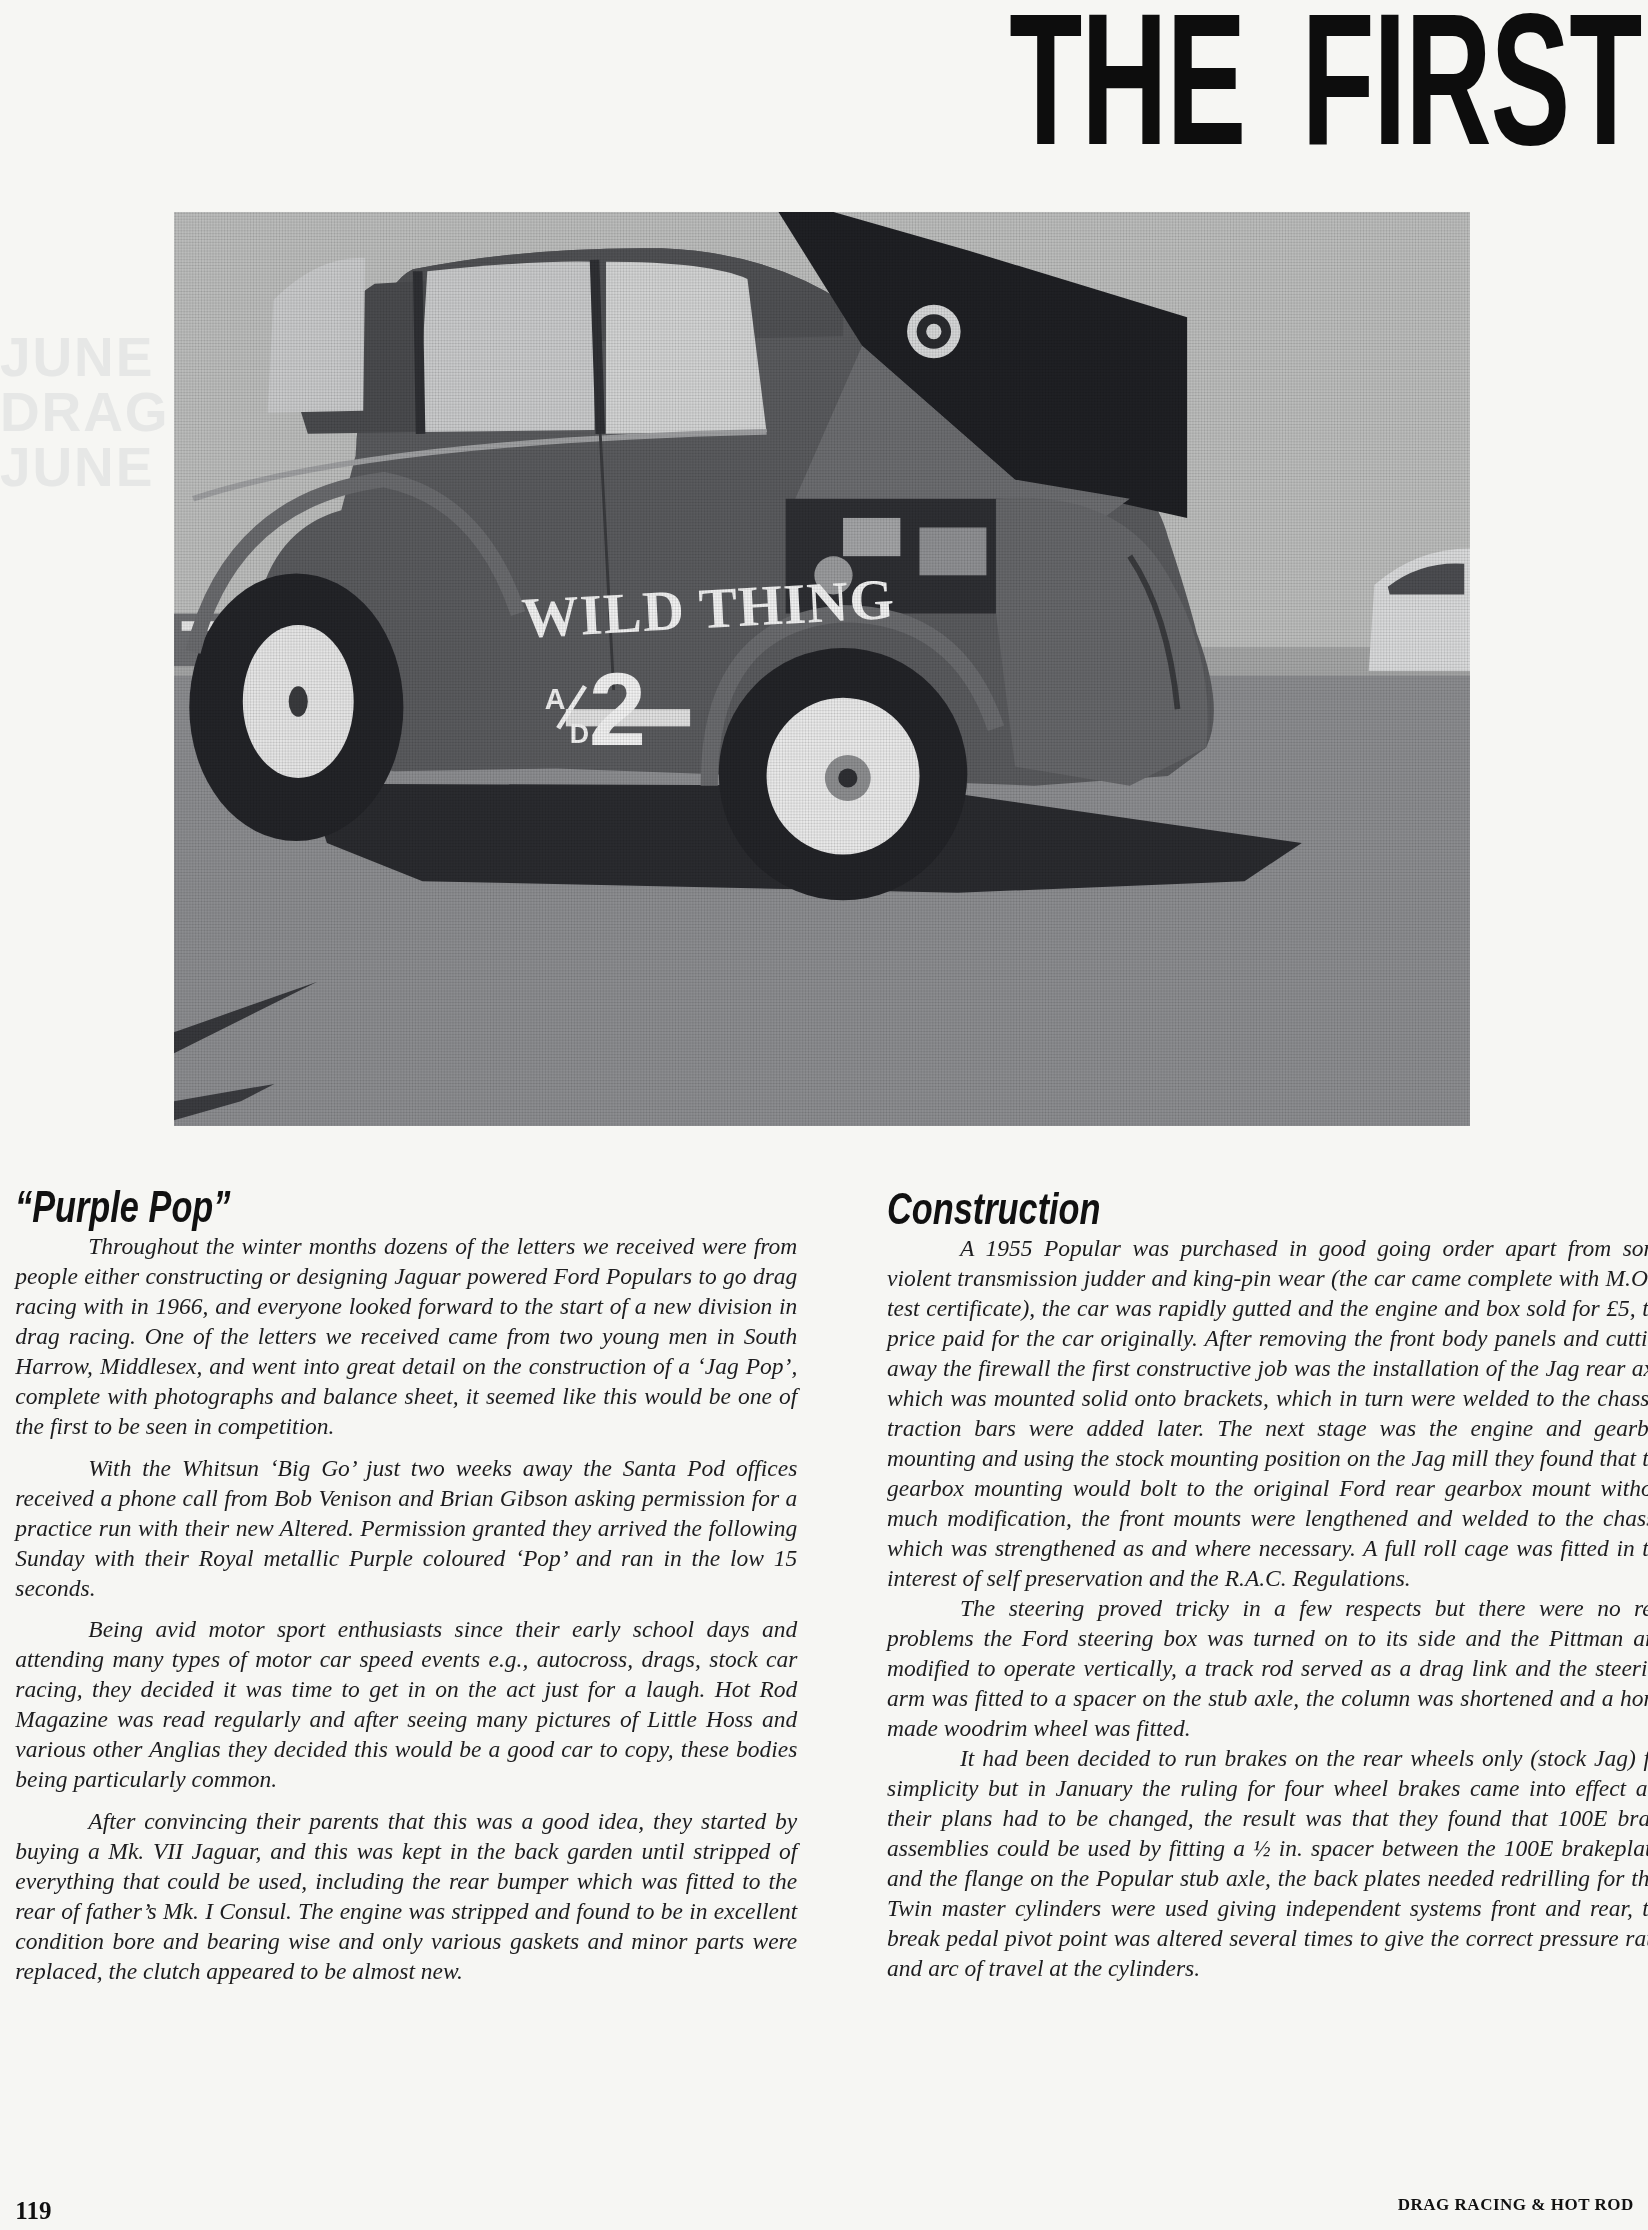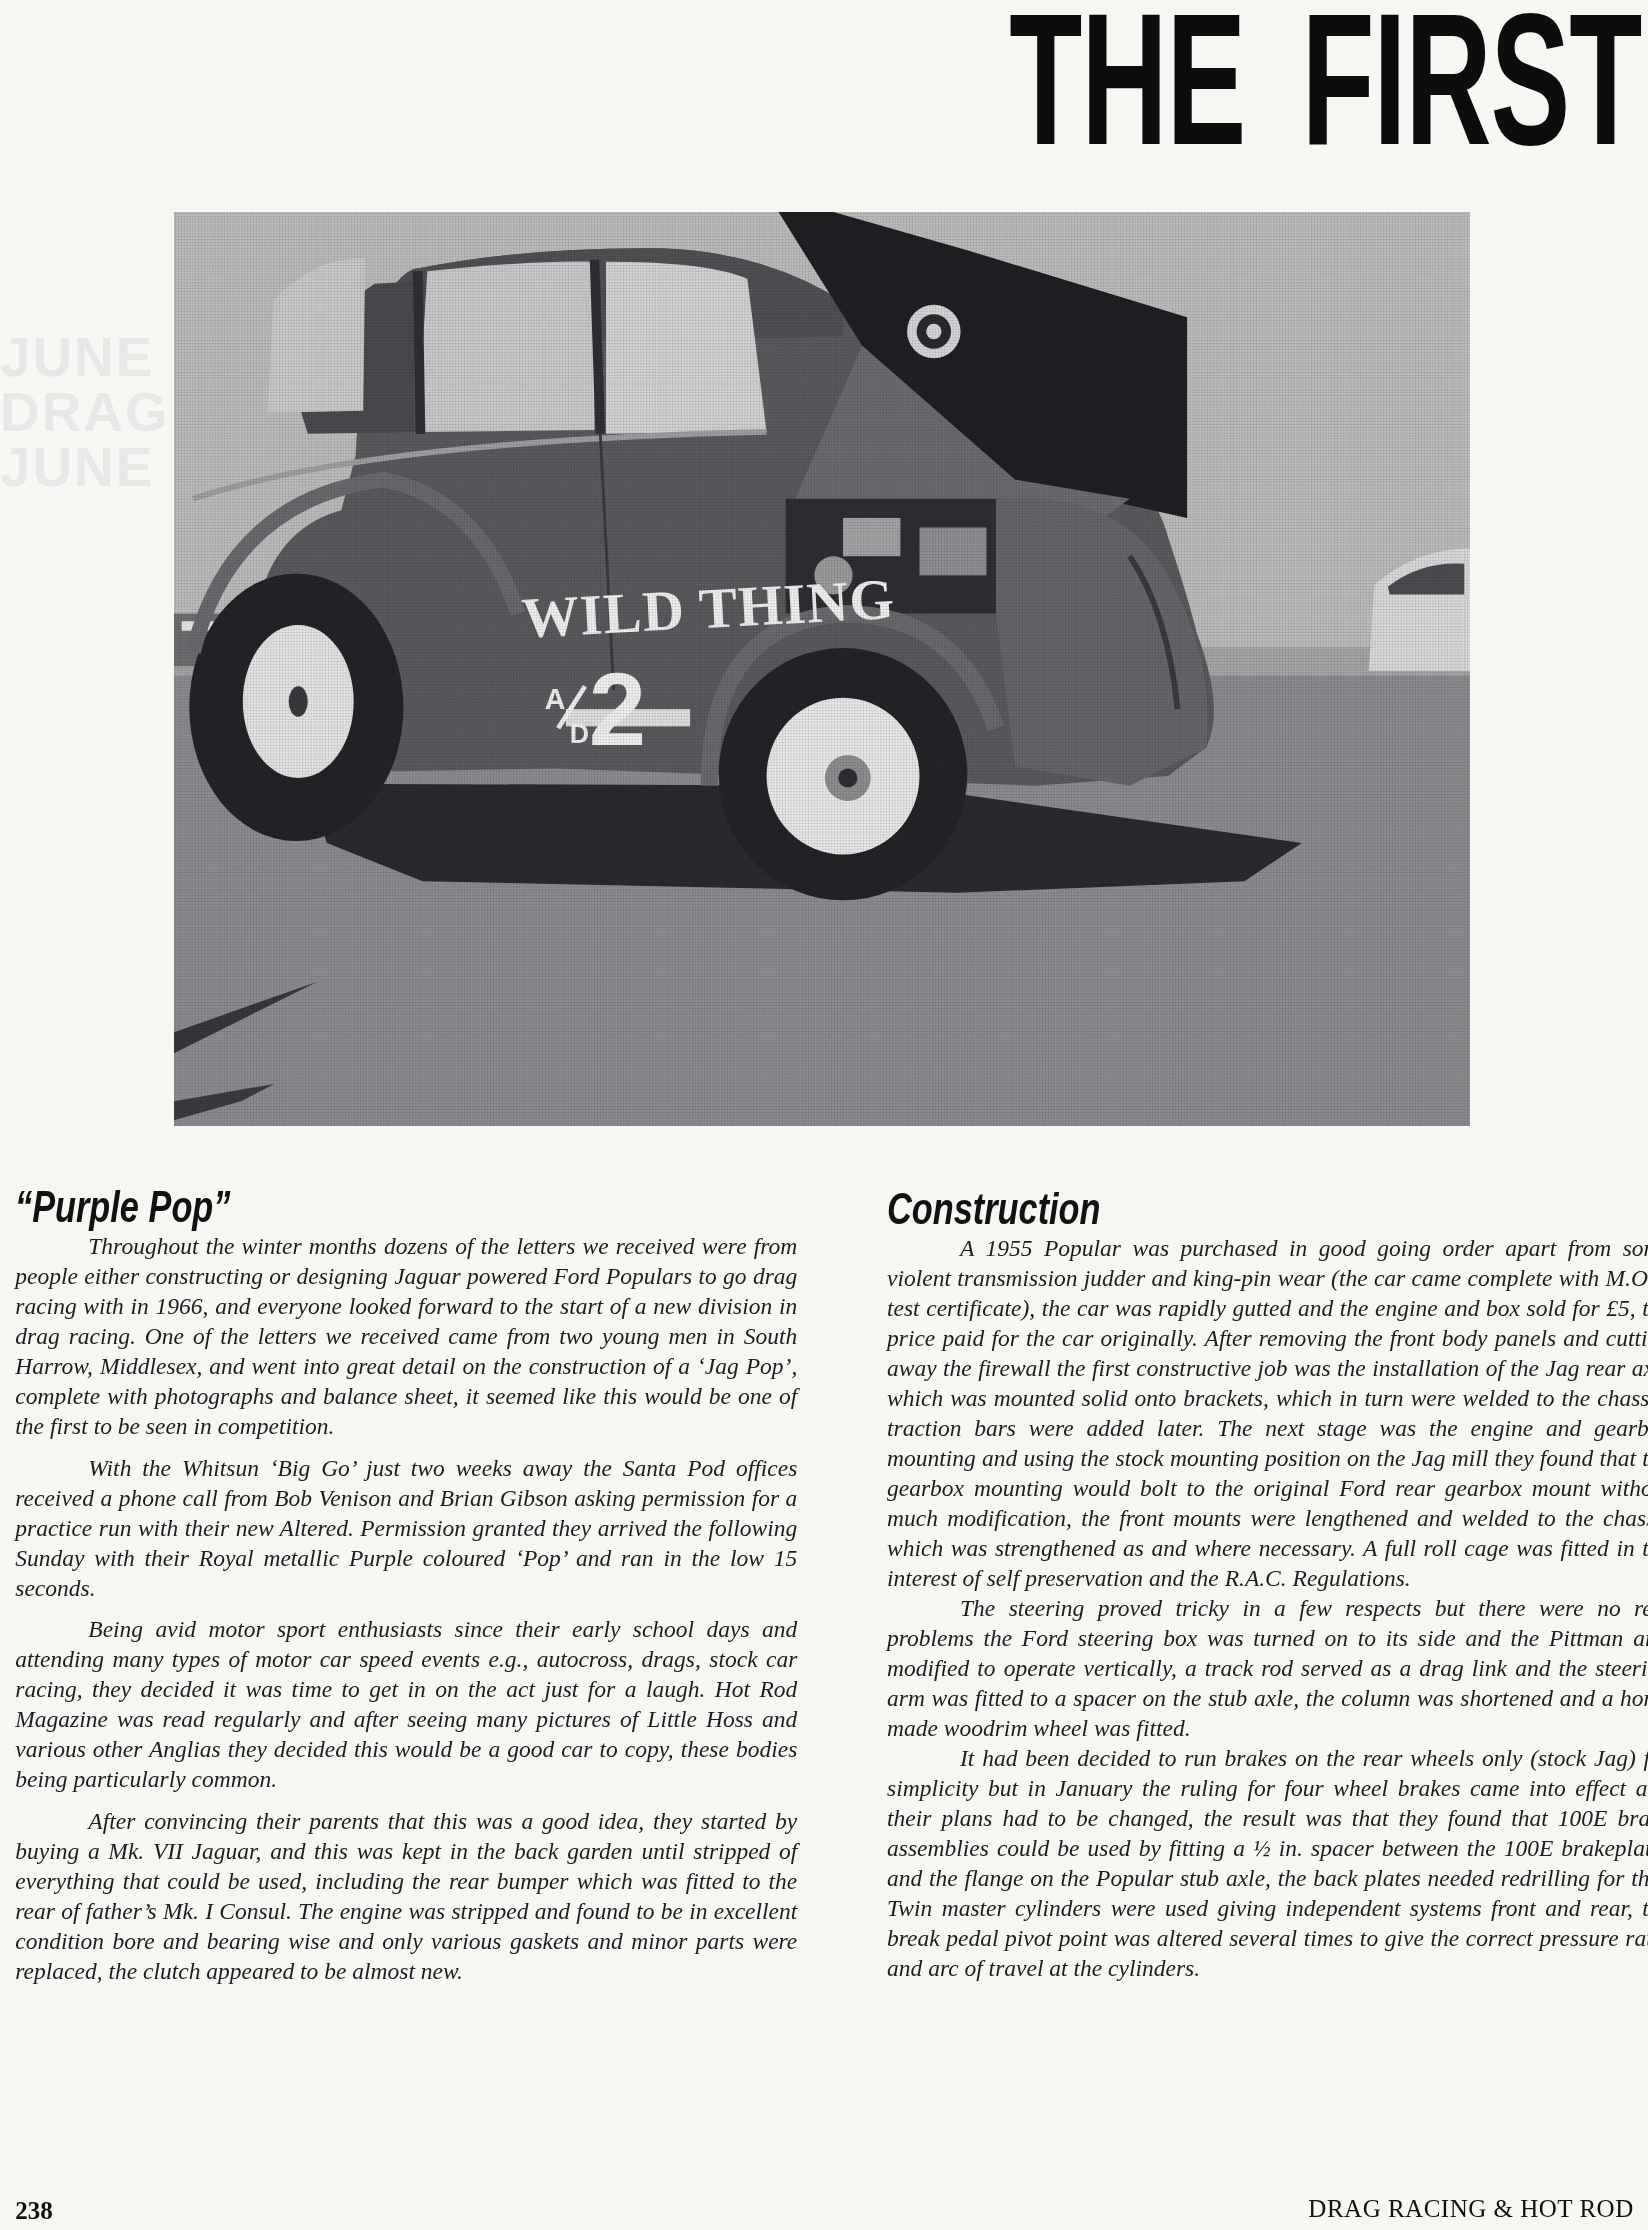--- a/index.html
+++ b/index.html
@@ -108,22 +108,22 @@
       font-family: "Liberation Serif", serif;
       font-weight: bold;
       font-size: 25px;
       color: #111;
     }
     .footer-title {
       position: absolute;
       right: 15.3px;
       top: 2195px;
       font-family: "Liberation Serif", serif;
-      font-weight: normal;
-      font-size: 25px;
+      font-weight: bold;
+      font-size: 17px;
       letter-spacing: 0.5px;
       color: #111;
     }
   </style>
 </head>
 <body>
 
 <div class="ghost" style="left:0;top:330px;font-size:55px;line-height:55px;">JUNE<br>DRAG<br>JUNE</div>
 
 <h1 class="headline">THE FIRST</h1>
@@ -211,15 +211,15 @@
   <p>After convincing their parents that this was a good idea, they started by buying a Mk. VII Jaguar, and this was kept in the back garden until stripped of everything that could be used, including the rear bumper which was fitted to the rear of father’s Mk. I Consul. The engine was stripped and found to be in excel­lent condition bore and bearing wise and only various gaskets and minor parts were replaced, the clutch appeared to be almost new.</p>
 </article>
 
 <article class="column col-right">
   <h2 class="section-heading">Construction</h2>
   <p class="tight">A 1955 Popular was purchased in good going order apart from some violent transmission judder and king-pin wear (the car came complete with M.O.T. test certificate), the car was rapidly gutted and the engine and box sold for £5, the price paid for the car originally. After removing the front body panels and cutting away the firewall the first constructive job was the instal­lation of the Jag rear axle which was mounted solid onto brackets, which in turn were welded to the chassis, traction bars were added later.   The next stage was the engine and gearbox mounting and using the stock mounting position on the Jag mill they found that the gearbox mounting would bolt to the original Ford rear gearbox mount without much modification, the front mounts were lengthened and welded to the chassis which was strengthened as and where necessary. A full roll cage was fitted in the interest of self preservation and the R.A.C. Regulations.</p>
   <p class="tight">The steering proved tricky in a few respects but there were no real problems the Ford steering box was turned on to its side and the Pittman arm modified to operate vertically, a track rod served as a drag link and the steering arm was fitted to a spacer on the stub axle, the column was shortened and a home made woodrim wheel was fitted.</p>
   <p class="tight">It had been decided to run brakes on the rear wheels only (stock Jag) for simplicity but in January the ruling for four wheel brakes came into effect and their plans had to be changed, the result was that they found that 100E brake assemblies could be used by fitting a ½ in. spacer between the 100E brakeplates and the flange on the Popular stub axle, the back plates needed re­drilling for this. Twin master cylinders were used giving indepen­dent systems front and rear, the break pedal pivot point was altered several times to give the correct pressure ratio and arc of travel at the cylinders.</p>
 </article>
 
-<div class="footer-page">238</div>
+<div class="footer-page">119</div>
 <div class="footer-title">DRAG RACING &amp; HOT ROD</div>
 
 
 </body></html>

